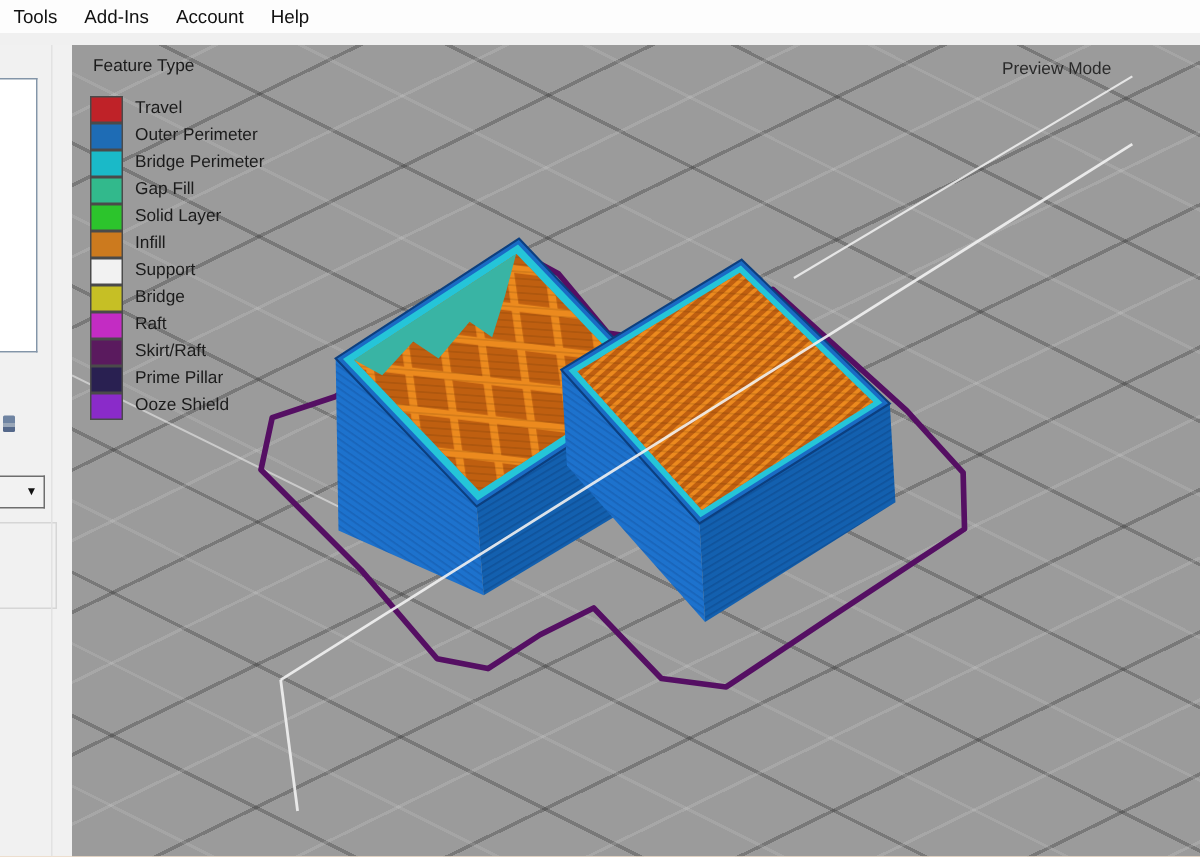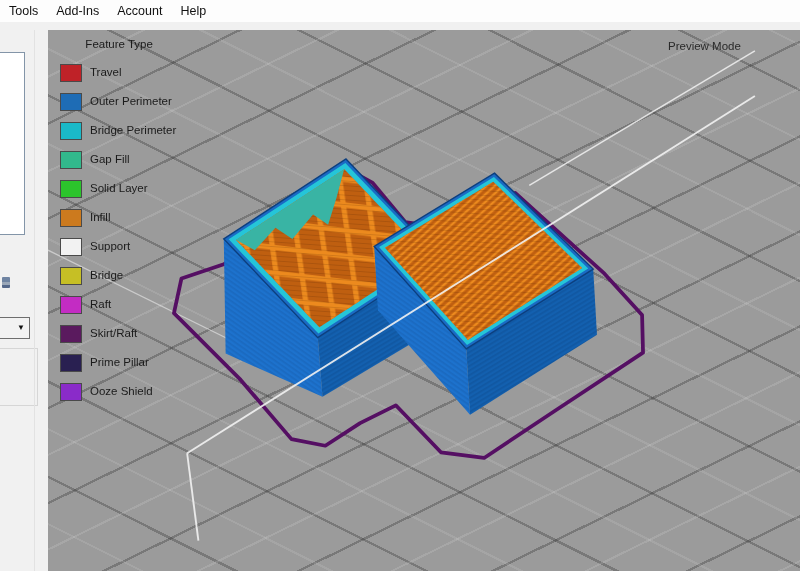--- a/index.html
+++ b/index.html
@@ -32,22 +32,22 @@
     background-image:
       repeating-linear-gradient(154deg, rgba(0,0,0,0) 0 41px, rgba(255,255,255,.12) 41px 43px, rgba(0,0,0,0) 43px 85px),
       repeating-linear-gradient(26.6deg, rgba(0,0,0,0) 0 41px, rgba(255,255,255,.10) 41px 43px, rgba(0,0,0,0) 43px 85px),
       repeating-linear-gradient(154deg, rgba(0,0,0,0) 0 83px, rgba(40,40,40,.30) 83px 85.3px),
       repeating-linear-gradient(26.6deg, rgba(0,0,0,0) 0 83px, rgba(40,40,40,.30) 83px 85.3px);}
   .scene{position:absolute;left:0;top:0;}
   .mode-label{position:absolute;left:620px;top:10px;font-size:11.5px;color:#2a2a2a;}
 
   
   .legend{position:absolute;left:12px;top:8px;}
-  .legend .ltitle{font-size:11.5px;color:#1b1b1b;margin:0 0 13px 2px;text-align:center;}
-  .lrow{display:flex;align-items:center;height:18px;margin-top:11px;}
+  .legend .ltitle{font-size:11.5px;color:#1b1b1b;margin:0 0 13px 2px;}
+  .lrow{display:flex;align-items:center;height:18px;}
   .swatch{width:22px;height:18px;box-sizing:border-box;border:1px solid #4a4a4a;margin-bottom:-1px;}
   .lrow .lbl{font-size:11.5px;color:#1b1b1b;margin-left:8px;white-space:nowrap;}
 </style>
 </head>
 <body>
 
 <div class="app">
 
   <div class="menubar">
 

